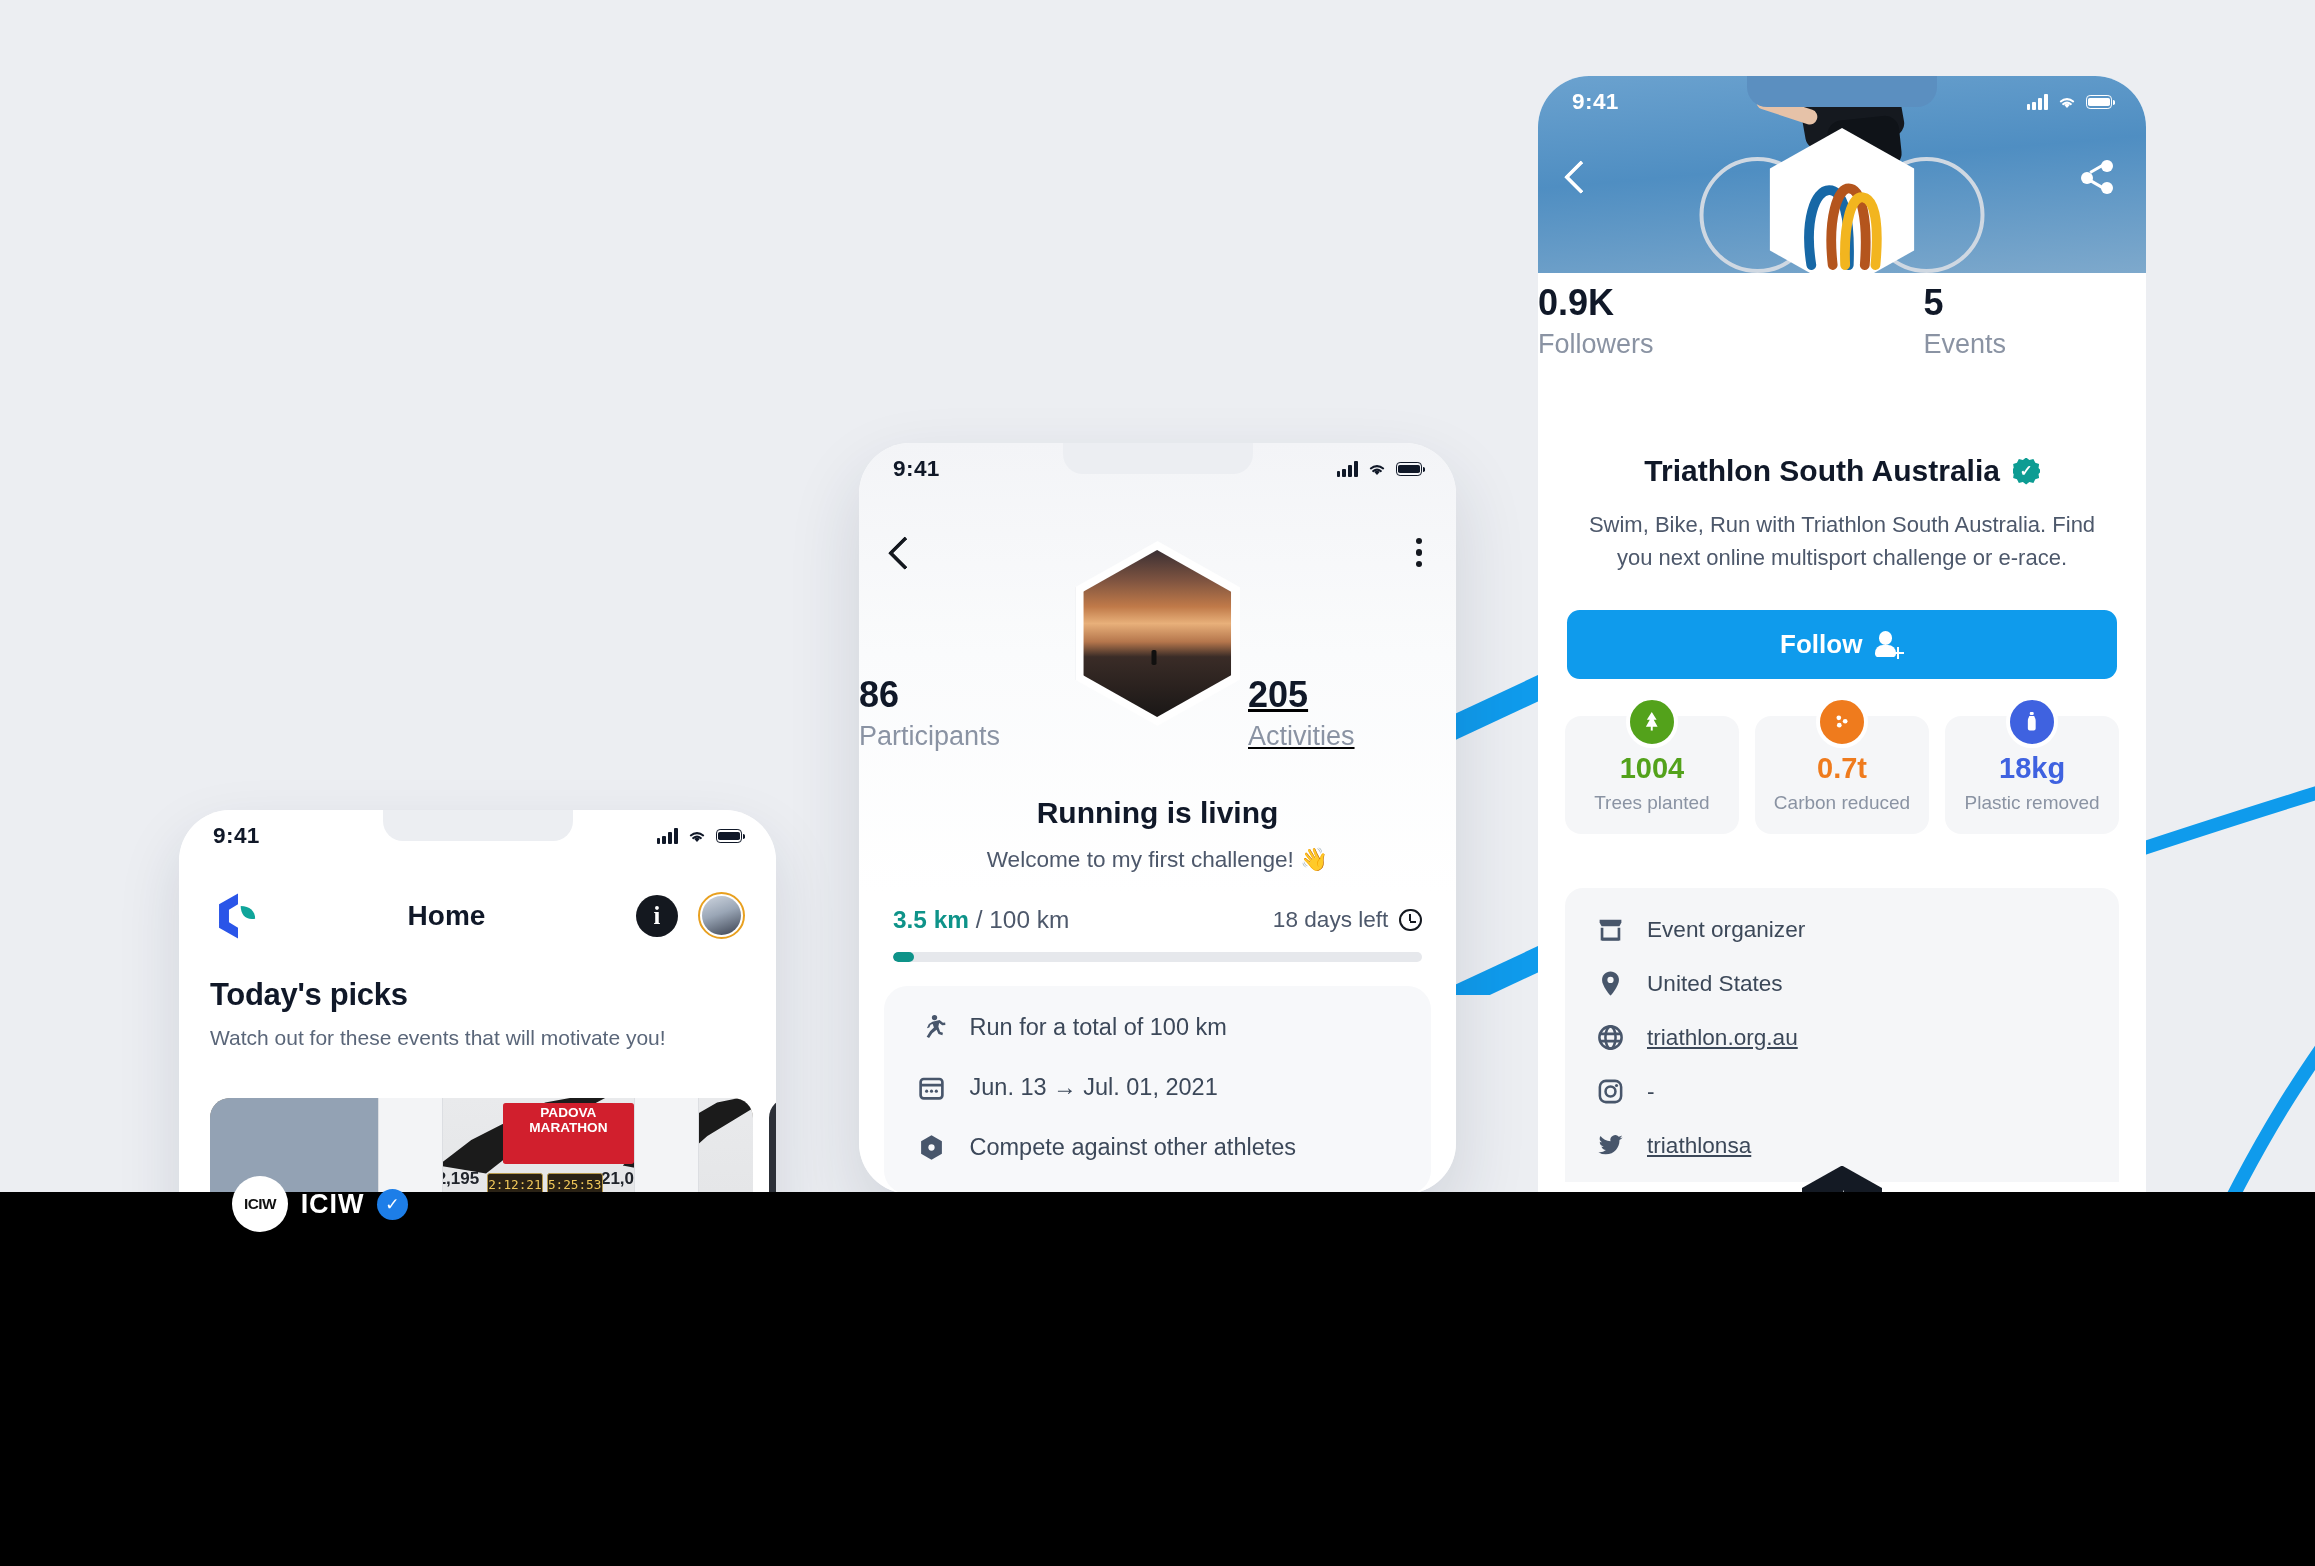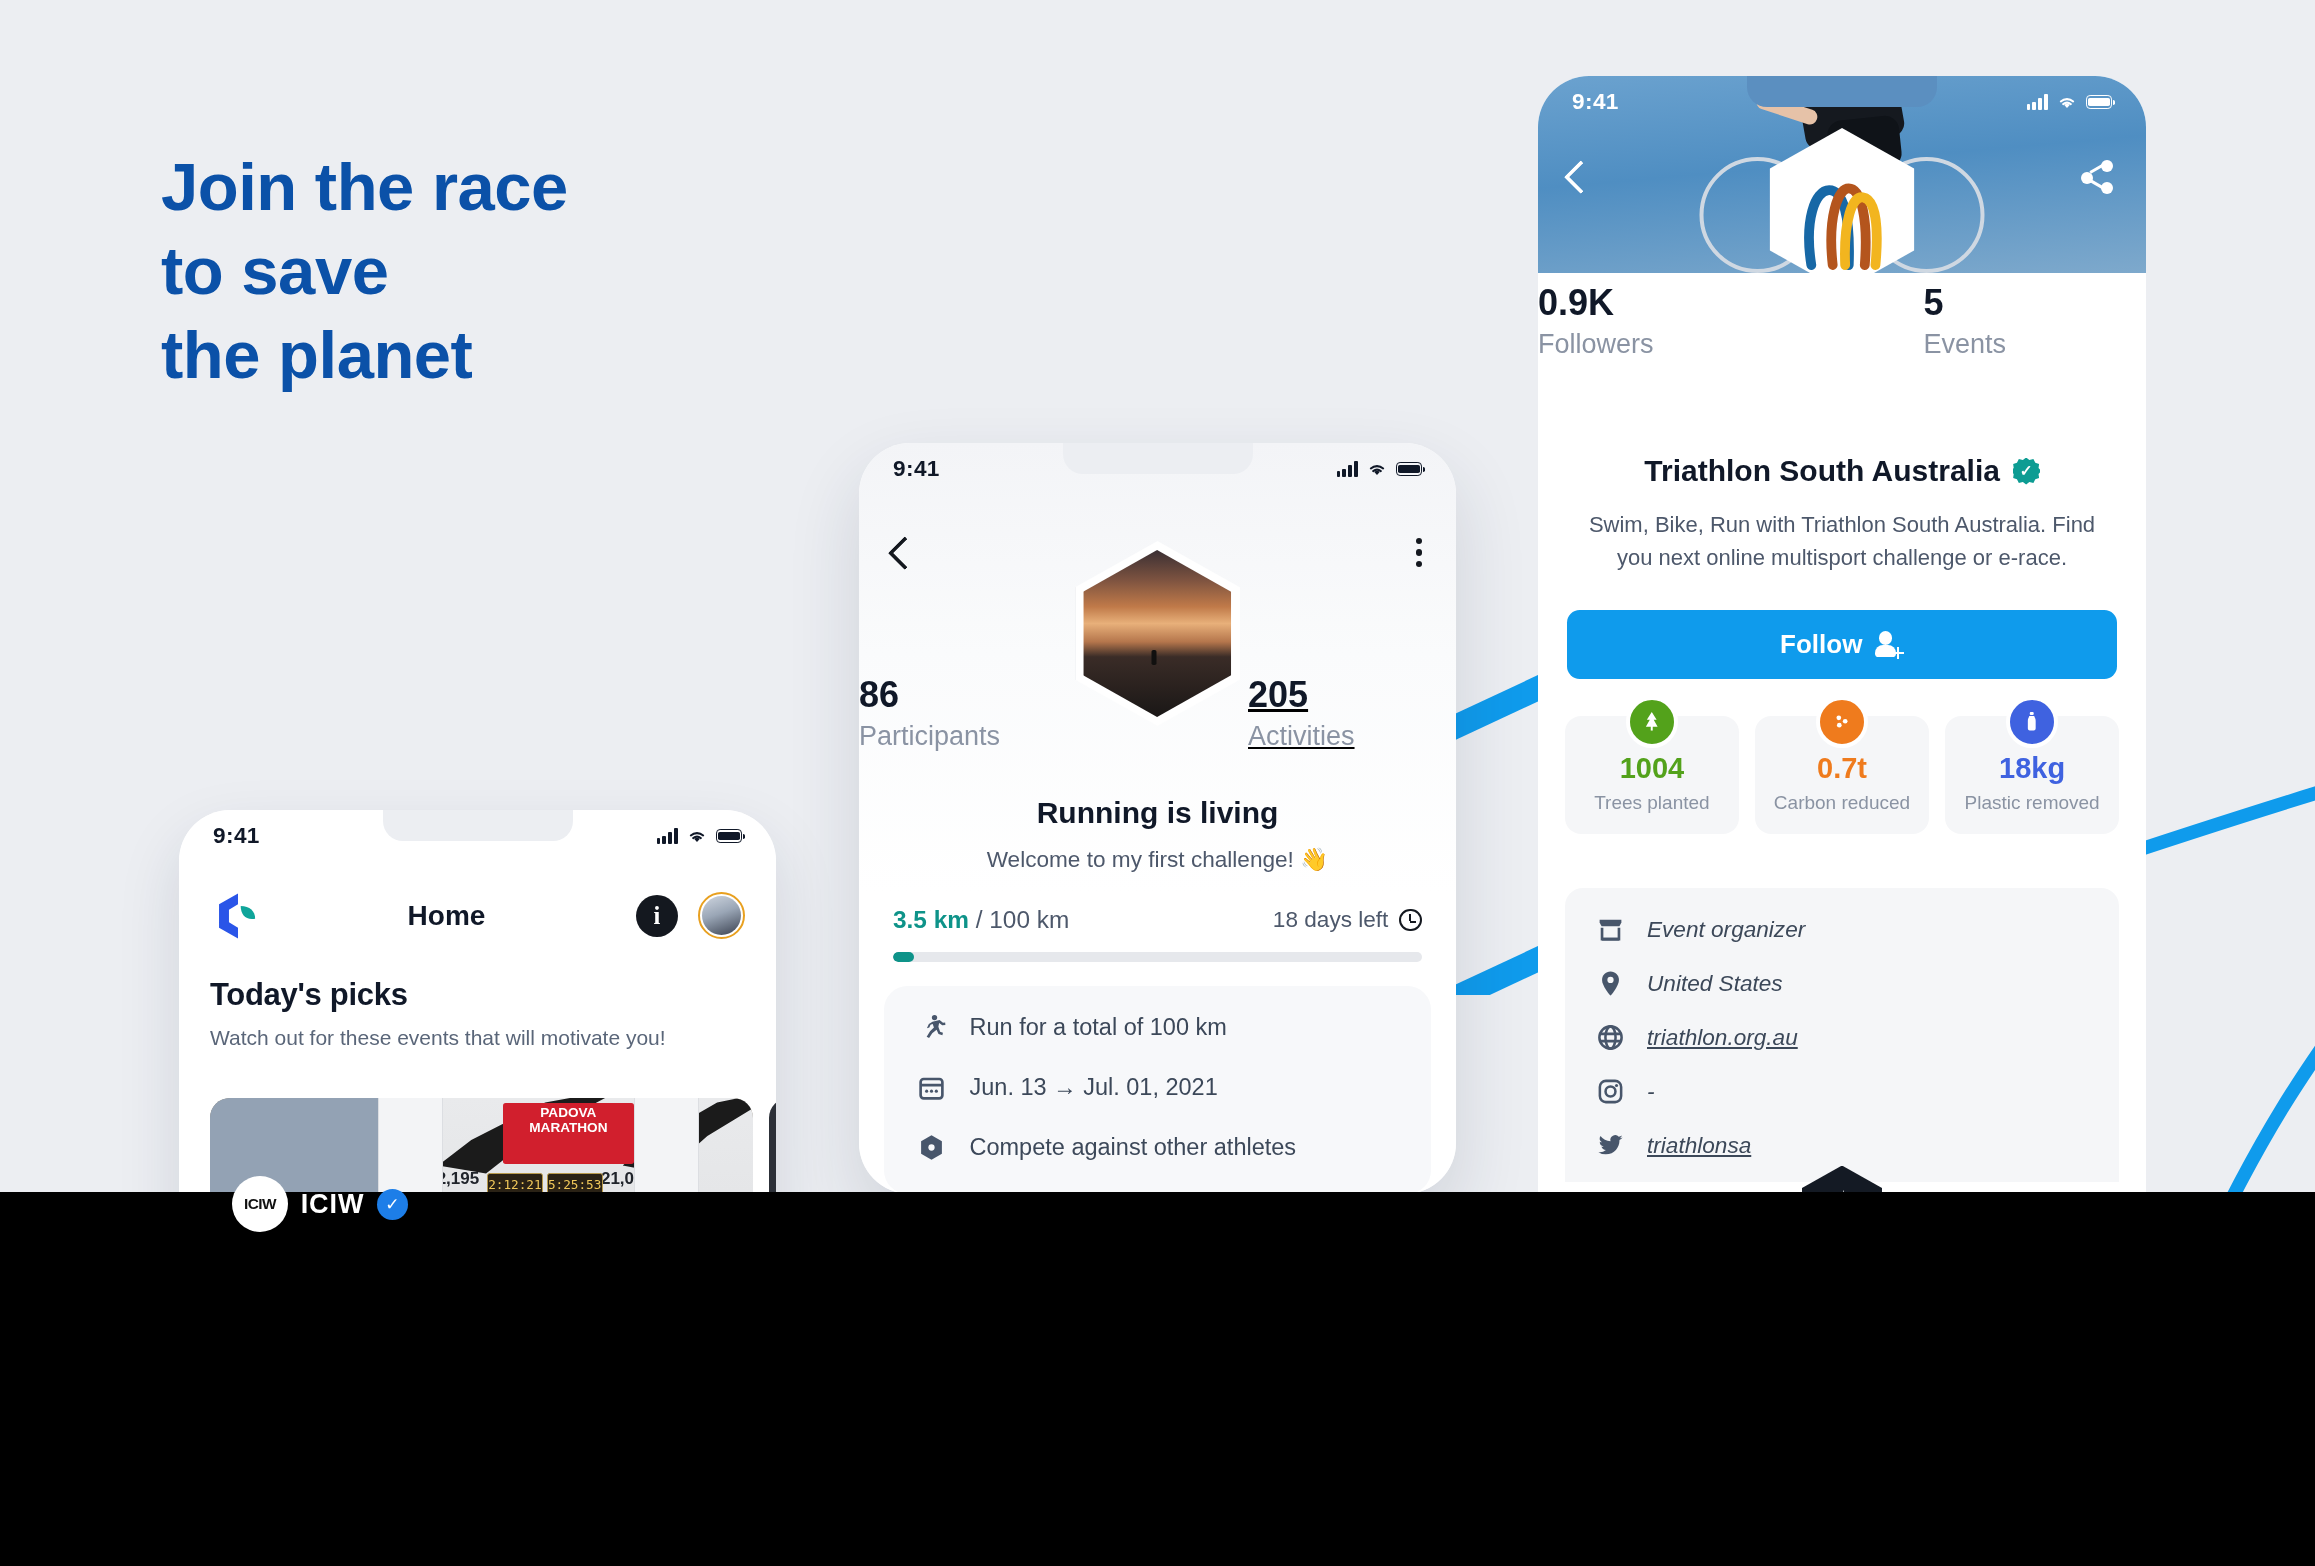--- a/index.html
+++ b/index.html
@@ -364,21 +364,21 @@
   .eco .bubble {
     position:absolute; left:50%; transform:translateX(-50%); top:-20px;
     width:52px;height:52px;border-radius:50%;
     display:flex;align-items:center;justify-content:center;
     border:4.5px solid #fff;
   }
   .eco .v { font-size:29px; font-weight:700; }
   .eco .k { font-size:19px; color:#8a93a3; margin-top:7.2px; }
   #p3-info {
     position:absolute; top:812px; left:27px; right:27px;
-    background:#f5f6f8; border-radius:18px; padding:27px 31px 14.5px;font-style:italic;
+    background:#f5f6f8; border-radius:18px; padding:27px 31px 14.5px;
   }
   .inforow { display:flex; align-items:center; gap:22px; margin-bottom:25px; }
   .inforow .txt { font-size:22.6px; color:#3c4859; }
   .inforow .txt.link { text-decoration:underline; }
   #p3-gallery { position:absolute; top:1127px; left:27px; right:0; display:flex; gap:14.5px; }
   .gthumb { flex:0 0 auto; width:130px; height:87px; border-radius:12.7px; overflow:hidden; position:relative; }
   #p3-tabbar {
     position:absolute; bottom:90px; left:0; right:0; height:116px;
     background:#fff; display:flex; align-items:flex-start; padding-top:23.5px;
   }
@@ -410,25 +410,20 @@
     <div class="stripe" id="stripe1"></div>
     <div class="stripe" id="stripe2"></div>
   </div>
   <div id="decoRight" class="deco">
     <svg width="235" height="561" viewBox="0 0 260 620" fill="none">
       <path d="M0 180 C 90 150, 180 120, 300 84" stroke="#0f9bec" stroke-width="15" stroke-linecap="round"></path>
       <path d="M300 330 C 250 400, 200 470, 130 620" stroke="#0f9bec" stroke-width="15" stroke-linecap="round"></path>
     </svg>
   </div>
 
-  <div id="hero">
-    <h1>Join the race
-to save
-the planet</h1>
-  </div>
 
   <div class="phone" id="phone1">
     <div class="phone-screen">
       <div class="notch"></div>
       <div class="statusbar">
         <div class="status-time">9:41</div>
         <div class="status-icons">
           <span class="bars">
               <i></i>
               <i></i>

